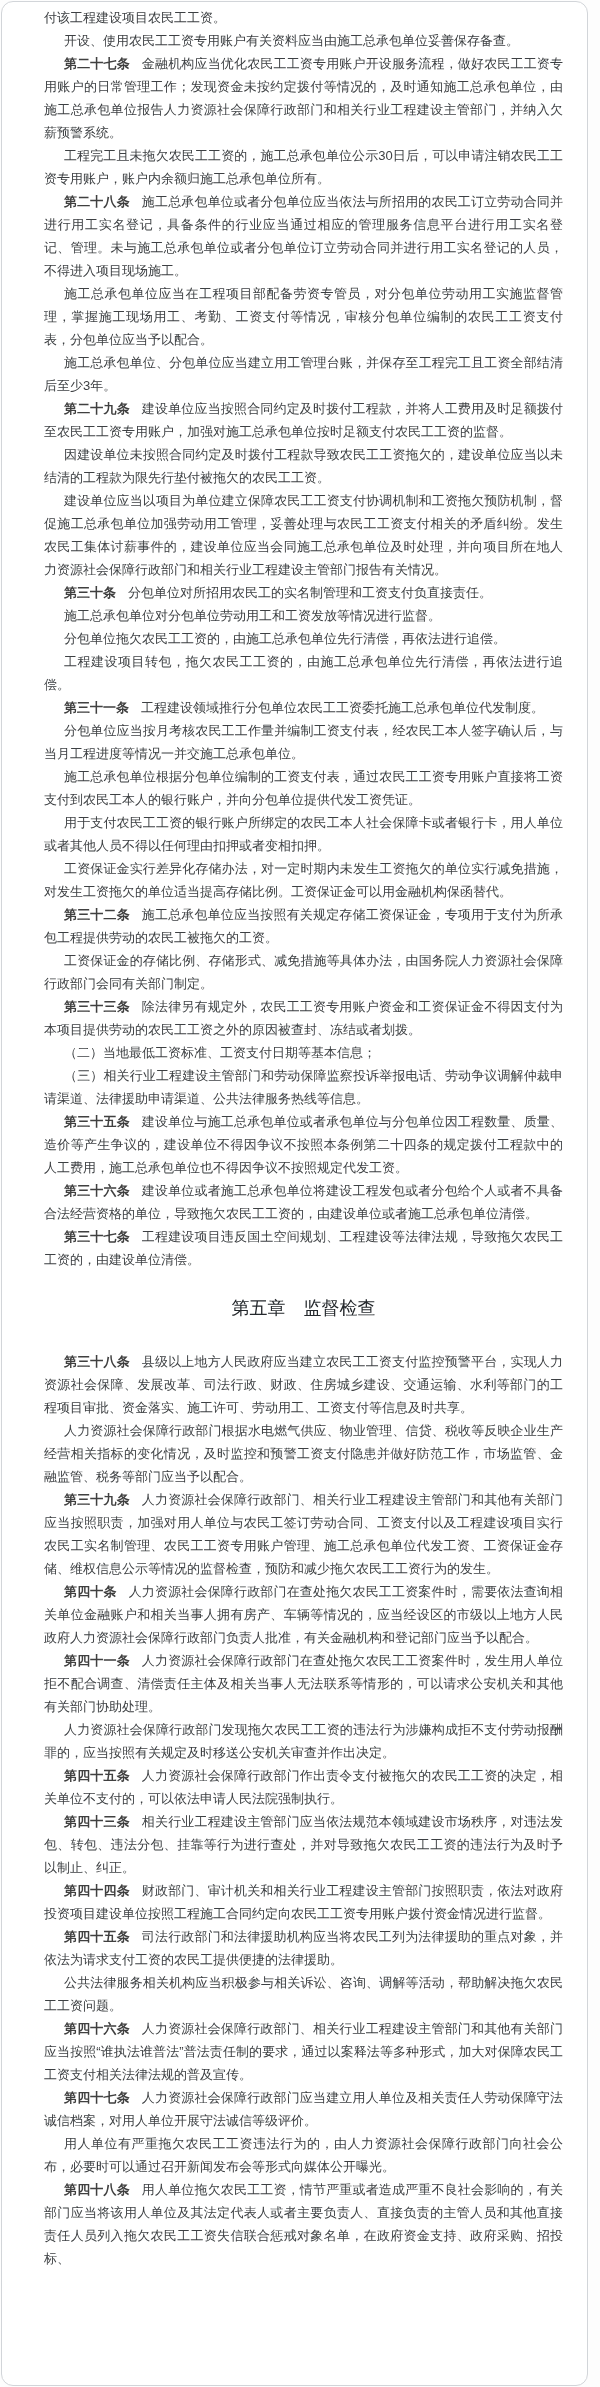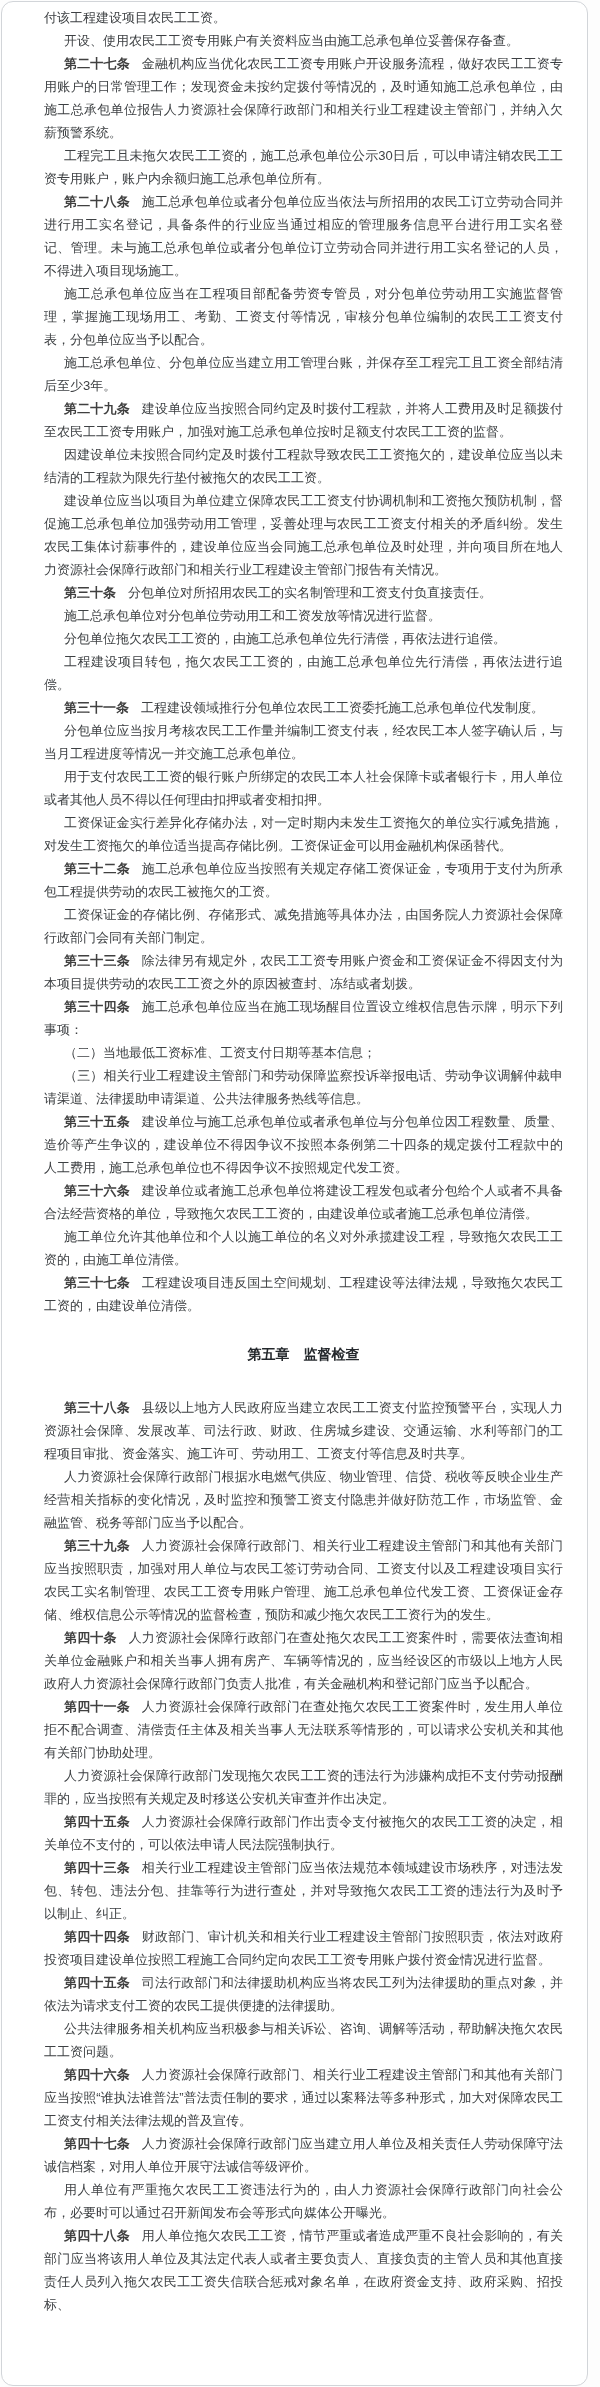--- a/index.html
+++ b/index.html
@@ -28,23 +28,23 @@
     word-break: break-all;
   }
   .para.no-indent { text-indent: 0; }
   .art-num {
     font-weight: bold;
     color: #404040;
     padding-right: 12px;
   }
   .chapter-heading {
     margin: 26px 0 30px;
-    font-size: 14px;
+    font-size: 18px;
     line-height: 23px;
-    font-weight: bold;
+    font-weight: normal;
     text-align: center;
     color: #24282c;
   }
 </style>
 </head>
 <body>
 
 <div class="doc-card">
   <div id="regulation-body">
       <p class="para no-indent"><span>付该工程建设项目农民工工资。</span></p>
@@ -56,31 +56,30 @@
       <p class="para"><span>施工总承包单位、分包单位应当建立用工管理台账，并保存至工程完工且工资全部结清后至少3年。</span></p>
       <p class="para"><b class="art-num">第二十九条</b><span>建设单位应当按照合同约定及时拨付工程款，并将人工费用及时足额拨付至农民工工资专用账户，加强对施工总承包单位按时足额支付农民工工资的监督。</span></p>
       <p class="para"><span>因建设单位未按照合同约定及时拨付工程款导致农民工工资拖欠的，建设单位应当以未结清的工程款为限先行垫付被拖欠的农民工工资。</span></p>
       <p class="para"><span>建设单位应当以项目为单位建立保障农民工工资支付协调机制和工资拖欠预防机制，督促施工总承包单位加强劳动用工管理，妥善处理与农民工工资支付相关的矛盾纠纷。发生农民工集体讨薪事件的，建设单位应当会同施工总承包单位及时处理，并向项目所在地人力资源社会保障行政部门和相关行业工程建设主管部门报告有关情况。</span></p>
       <p class="para"><b class="art-num">第三十条</b><span>分包单位对所招用农民工的实名制管理和工资支付负直接责任。</span></p>
       <p class="para"><span>施工总承包单位对分包单位劳动用工和工资发放等情况进行监督。</span></p>
       <p class="para"><span>分包单位拖欠农民工工资的，由施工总承包单位先行清偿，再依法进行追偿。</span></p>
       <p class="para"><span>工程建设项目转包，拖欠农民工工资的，由施工总承包单位先行清偿，再依法进行追偿。</span></p>
       <p class="para"><b class="art-num">第三十一条</b><span>工程建设领域推行分包单位农民工工资委托施工总承包单位代发制度。</span></p>
       <p class="para"><span>分包单位应当按月考核农民工工作量并编制工资支付表，经农民工本人签字确认后，与当月工程进度等情况一并交施工总承包单位。</span></p>
+      <p class="para"><span>施工总承包单位根据分包单位编制的工资支付表，通过农民工工资专用账户直接将工资支付到农民工本人的银行账户，并向分包单位提供代发工资凭证。</span></p>
       <p class="para"><span>用于支付农民工工资的银行账户所绑定的农民工本人社会保障卡或者银行卡，用人单位或者其他人员不得以任何理由扣押或者变相扣押。</span></p>
       <p class="para"><span>工资保证金实行差异化存储办法，对一定时期内未发生工资拖欠的单位实行减免措施，对发生工资拖欠的单位适当提高存储比例。工资保证金可以用金融机构保函替代。</span></p>
       <p class="para"><b class="art-num">第三十二条</b><span>施工总承包单位应当按照有关规定存储工资保证金，专项用于支付为所承包工程提供劳动的农民工被拖欠的工资。</span></p>
       <p class="para"><span>工资保证金的存储比例、存储形式、减免措施等具体办法，由国务院人力资源社会保障行政部门会同有关部门制定。</span></p>
       <p class="para"><b class="art-num">第三十三条</b><span>除法律另有规定外，农民工工资专用账户资金和工资保证金不得因支付为本项目提供劳动的农民工工资之外的原因被查封、冻结或者划拨。</span></p>
-      <p class="para"><b class="art-num">第三十四条</b><span>施工总承包单位应当在施工现场醒目位置设立维权信息告示牌，明示下列事项：</span></p>
       <p class="para"><span>（二）当地最低工资标准、工资支付日期等基本信息；</span></p>
       <p class="para"><span>（三）相关行业工程建设主管部门和劳动保障监察投诉举报电话、劳动争议调解仲裁申请渠道、法律援助申请渠道、公共法律服务热线等信息。</span></p>
       <p class="para"><b class="art-num">第三十五条</b><span>建设单位与施工总承包单位或者承包单位与分包单位因工程数量、质量、造价等产生争议的，建设单位不得因争议不按照本条例第二十四条的规定拨付工程款中的人工费用，施工总承包单位也不得因争议不按照规定代发工资。</span></p>
       <p class="para"><b class="art-num">第三十六条</b><span>建设单位或者施工总承包单位将建设工程发包或者分包给个人或者不具备合法经营资格的单位，导致拖欠农民工工资的，由建设单位或者施工总承包单位清偿。</span></p>
-      <p class="para"><span>施工单位允许其他单位和个人以施工单位的名义对外承揽建设工程，导致拖欠农民工工资的，由施工单位清偿。</span></p>
       <p class="para"><b class="art-num">第三十七条</b><span>工程建设项目违反国土空间规划、工程建设等法律法规，导致拖欠农民工工资的，由建设单位清偿。</span></p>
       <h2 class="chapter-heading">第五章　监督检查</h2>
       <p class="para"><b class="art-num">第三十八条</b><span>县级以上地方人民政府应当建立农民工工资支付监控预警平台，实现人力资源社会保障、发展改革、司法行政、财政、住房城乡建设、交通运输、水利等部门的工程项目审批、资金落实、施工许可、劳动用工、工资支付等信息及时共享。</span></p>
       <p class="para"><span>人力资源社会保障行政部门根据水电燃气供应、物业管理、信贷、税收等反映企业生产经营相关指标的变化情况，及时监控和预警工资支付隐患并做好防范工作，市场监管、金融监管、税务等部门应当予以配合。</span></p>
       <p class="para"><b class="art-num">第三十九条</b><span>人力资源社会保障行政部门、相关行业工程建设主管部门和其他有关部门应当按照职责，加强对用人单位与农民工签订劳动合同、工资支付以及工程建设项目实行农民工实名制管理、农民工工资专用账户管理、施工总承包单位代发工资、工资保证金存储、维权信息公示等情况的监督检查，预防和减少拖欠农民工工资行为的发生。</span></p>
       <p class="para"><b class="art-num">第四十条</b><span>人力资源社会保障行政部门在查处拖欠农民工工资案件时，需要依法查询相关单位金融账户和相关当事人拥有房产、车辆等情况的，应当经设区的市级以上地方人民政府人力资源社会保障行政部门负责人批准，有关金融机构和登记部门应当予以配合。</span></p>
       <p class="para"><b class="art-num">第四十一条</b><span>人力资源社会保障行政部门在查处拖欠农民工工资案件时，发生用人单位拒不配合调查、清偿责任主体及相关当事人无法联系等情形的，可以请求公安机关和其他有关部门协助处理。</span></p>
       <p class="para"><span>人力资源社会保障行政部门发现拖欠农民工工资的违法行为涉嫌构成拒不支付劳动报酬罪的，应当按照有关规定及时移送公安机关审查并作出决定。</span></p>
       <p class="para"><b class="art-num">第四十五条</b><span>人力资源社会保障行政部门作出责令支付被拖欠的农民工工资的决定，相关单位不支付的，可以依法申请人民法院强制执行。</span></p>
       <p class="para"><b class="art-num">第四十三条</b><span>相关行业工程建设主管部门应当依法规范本领域建设市场秩序，对违法发包、转包、违法分包、挂靠等行为进行查处，并对导致拖欠农民工工资的违法行为及时予以制止、纠正。</span></p>

